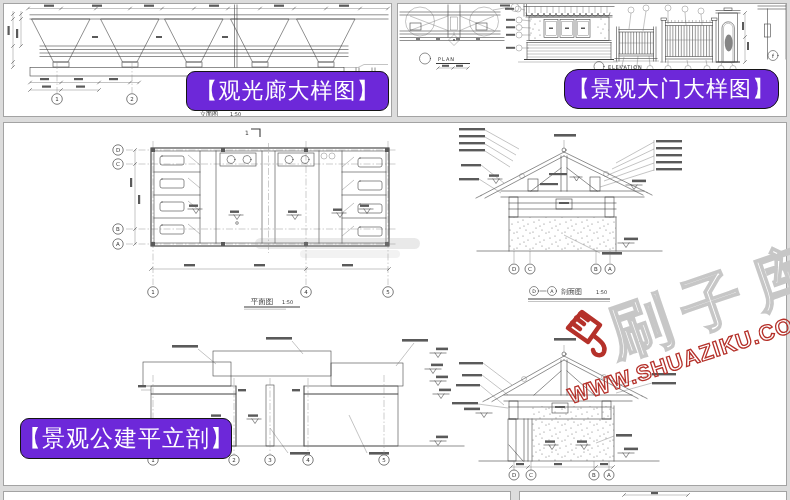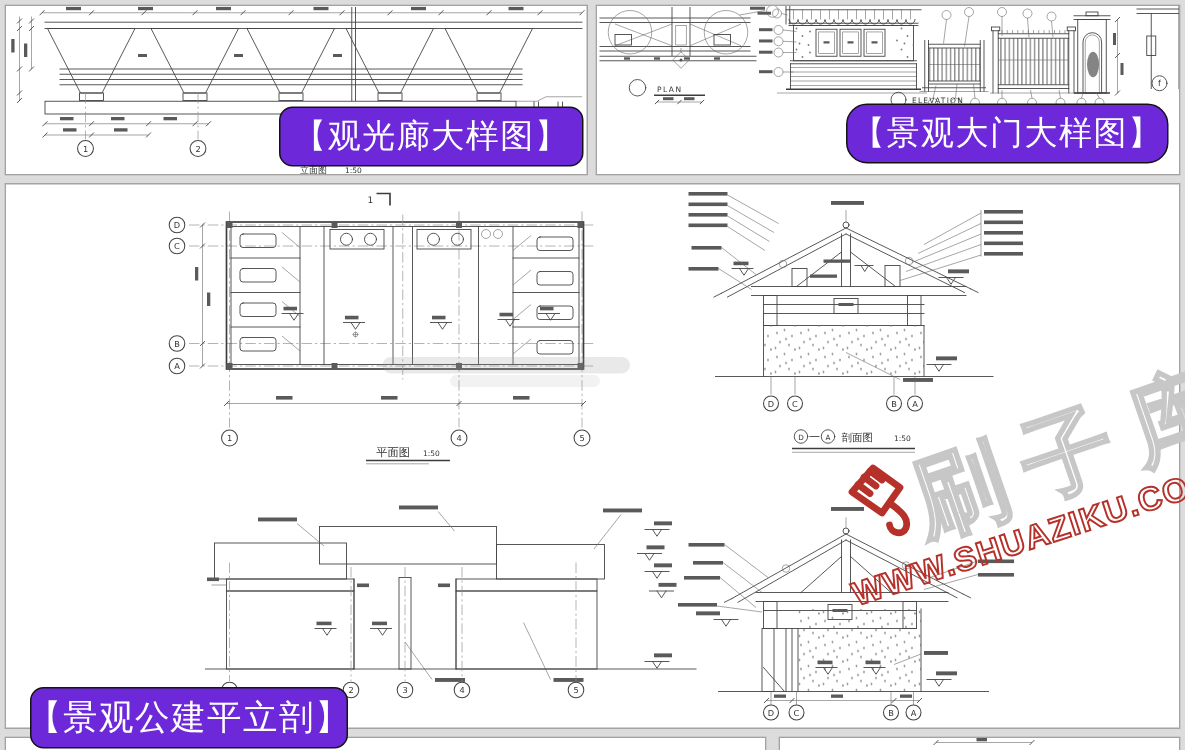--- a/index.html
+++ b/index.html
@@ -624,21 +624,21 @@
     <rect class="stub" x="131" y="0" width="7" height="2.2"></rect>
   </svg>
 </div>
 
 <div class="badge" style="left:186px;top:71px;width:201px;height:38px;font-size:22px;">
   <span>【观光廊大样图】</span>
 </div>
 <div class="badge" style="left:564px;top:69px;width:213px;height:38px;font-size:22px;border-radius:14px;">
   <span>【景观大门大样图】</span>
 </div>
-<div class="badge" style="left:20px;top:418px;width:210px;height:39px;font-size:23px;margin-top:40px;">
+<div class="badge" style="left:20px;top:418px;width:210px;height:39px;font-size:23px;">
   <span>【景观公建平立剖】</span>
 </div>
 
 <div class="wm wm-brand">刷子库</div>
 <div class="wm wm-url">WWW.SHUAZIKU.COM</div>
 <svg class="wm" style="left:560px;top:306px;" width="62" height="54" viewBox="0 0 62 54">
   <g fill="none" stroke="#b5312a" stroke-width="4.5" stroke-linecap="round" stroke-linejoin="round">
     <path d="M8,22 L22,6 L40,19 L28,36 Z"></path>
     <path d="M12,17 L20,23 M16,12 L24,18 M20,8 L28,14"></path>
     <path d="M34,30 C42,36 46,40 44,46 C42,51 34,50 33,44"></path>

